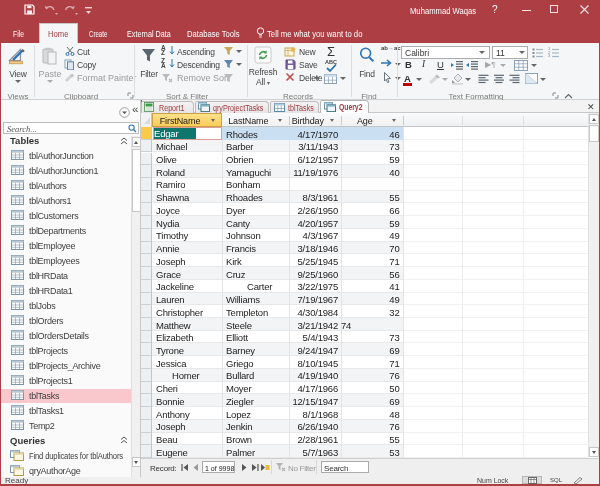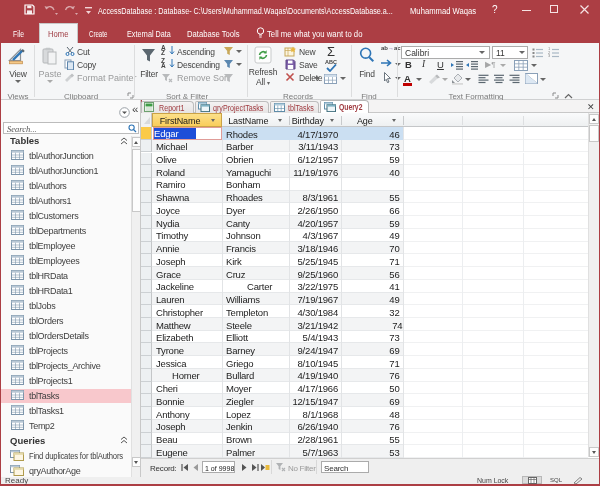--- a/index.html
+++ b/index.html
@@ -23,21 +23,20 @@
 </svg>
     <svg class="abs" style="left:64px;top:5px;" width="14" height="10" viewBox="0 0 14 10">
 <path d="M9.5 3 C6.5 0.5 2.5 1.5 1.5 5" fill="none" stroke="#d9a8ab" stroke-width="1.3"></path>
 <path d="M11 1 L9.3 4.5 L6.5 2.5 Z" fill="#d9a8ab"></path>
 <path d="M11 8 l3 0 l-1.5 2 z" fill="#d9a8ab"></path>
 </svg>
     <svg class="abs" style="left:84px;top:6px;" width="9" height="9" viewBox="0 0 9 9">
 <rect x="1" y="1" width="7" height="1.4" fill="#f2d4d6"></rect>
 <path d="M2 5 l5 0 l-2.5 3 z" fill="#f2d4d6"></path>
 </svg>
-    <div class="abs tt" style="left:98px;top:6px;font-size:8.5px;"><span class="sx" style="transform:scaleX(0.85);">AccessDatabase : Database- C:\Users\Muhammad.Waqas\Documents\AccessDatabase.a...</span></div>
     <div class="abs tt" style="left:410px;top:6px;font-size:8.5px;"><span class="sx" style="transform:scaleX(0.9);">Muhammad Waqas</span></div>
     <div class="abs tt" style="left:492px;top:4px;font-size:10px;">?</div>
     <div class="abs" style="left:522px;top:10px;width:9px;height:1.2px;background:#f6e3e4;"></div>
     <div class="abs" style="left:550px;top:5px;width:8px;height:8px;border:1.2px solid #f6e3e4;"></div>
     <svg class="abs" style="left:580px;top:5px;" width="9" height="9" viewBox="0 0 9 9">
 <path d="M0.5 0.5 L8.5 8.5 M8.5 0.5 L0.5 8.5" stroke="#f6e3e4" stroke-width="1.2"></path>
 </svg>
   </div>
 <div class="abs" style="left:0;top:22px;width:600px;height:21px;background:#AC3E44;">
     <div class="abs tt" style="left:13px;top:7px;font-size:8.5px;"><span class="sx" style="transform:scaleX(0.8);">File</span></div>
@@ -482,21 +481,21 @@
 <div class="abs" style="left:152px;top:127.0px;width:250.5px;height:12.73px;background:#ffffff;border-bottom:1px solid #e6e8ea;"></div>
 <div class="abs" style="left:402.5px;top:127.0px;width:185.5px;height:12.73px;background:#fff;border-bottom:1px solid #f0f1f2;"></div>
 <div class="abs" style="left:222.0px;top:127.0px;width:1px;height:12.73px;background:#e2e4e6;"></div>
 <div class="abs" style="left:288.5px;top:127.0px;width:1px;height:12.73px;background:#e2e4e6;"></div>
 <div class="abs" style="left:341.0px;top:127.0px;width:1px;height:12.73px;background:#e2e4e6;"></div>
 <div class="abs" style="left:402.5px;top:127.0px;width:1px;height:12.73px;background:#e2e4e6;"></div>
 <div class="abs" style="left:462px;top:127.0px;width:1px;height:12.73px;background:#eceef0;"></div>
 <div class="abs" style="left:523px;top:127.0px;width:1px;height:12.73px;background:#eceef0;"></div>
 <div class="abs" style="left:222px;top:127.0px;width:180.5px;height:12.73px;background:#cbdff2;"></div>
 <div class="abs" style="left:152.5px;top:127.0px;width:69px;height:12.73px;background:#fff;border:1px solid #e09c98;"></div>
-<div class="abs" style="left:154px;top:127.5px;width:42px;font-size:9.5px;letter-spacing:-0.2px;background:#1d4ed8;color:#fff;">Edgar</div>
+<div class="abs" style="left:154px;top:127.5px;width:42px;font-size:9.5px;letter-spacing:-0.2px;background:#0f766e;color:#fff;">Edgar</div>
 <div class="abs" style="left:226px;top:128.5px;font-size:9.5px;letter-spacing:-0.2px;color:#222;">Rhodes</div>
 <div class="abs" style="left:288.5px;top:128.5px;width:49.5px;text-align:right;font-size:9.5px;letter-spacing:-0.2px;color:#222;">4/17/1970</div>
 <div class="abs" style="left:341.0px;top:128.5px;width:58.5px;text-align:right;font-size:9.5px;letter-spacing:-0.2px;color:#222;">46</div>
 <div class="abs" style="left:141px;top:139.7px;width:11px;height:12.73px;background:#edf0f2;border-right:1px solid #c4c6c8;border-bottom:1px solid #ccd0d3;"></div>
 <div class="abs" style="left:152px;top:139.7px;width:250.5px;height:12.73px;background:#f3f4f5;border-bottom:1px solid #e6e8ea;"></div>
 <div class="abs" style="left:402.5px;top:139.7px;width:185.5px;height:12.73px;background:#fff;border-bottom:1px solid #f0f1f2;"></div>
 <div class="abs" style="left:222.0px;top:139.7px;width:1px;height:12.73px;background:#e2e4e6;"></div>
 <div class="abs" style="left:288.5px;top:139.7px;width:1px;height:12.73px;background:#e2e4e6;"></div>
 <div class="abs" style="left:341.0px;top:139.7px;width:1px;height:12.73px;background:#e2e4e6;"></div>
 <div class="abs" style="left:402.5px;top:139.7px;width:1px;height:12.73px;background:#e2e4e6;"></div>
@@ -678,21 +677,21 @@
 <div class="abs" style="left:402.5px;top:318.0px;width:185.5px;height:12.73px;background:#fff;border-bottom:1px solid #f0f1f2;"></div>
 <div class="abs" style="left:222.0px;top:318.0px;width:1px;height:12.73px;background:#e2e4e6;"></div>
 <div class="abs" style="left:288.5px;top:318.0px;width:1px;height:12.73px;background:#e2e4e6;"></div>
 <div class="abs" style="left:341.0px;top:318.0px;width:1px;height:12.73px;background:#e2e4e6;"></div>
 <div class="abs" style="left:402.5px;top:318.0px;width:1px;height:12.73px;background:#e2e4e6;"></div>
 <div class="abs" style="left:462px;top:318.0px;width:1px;height:12.73px;background:#eceef0;"></div>
 <div class="abs" style="left:523px;top:318.0px;width:1px;height:12.73px;background:#eceef0;"></div>
 <div class="abs" style="left:156px;top:319.5px;font-size:9.5px;letter-spacing:-0.2px;color:#222;">Matthew</div>
 <div class="abs" style="left:226px;top:319.5px;font-size:9.5px;letter-spacing:-0.2px;color:#222;">Steele</div>
 <div class="abs" style="left:288.5px;top:319.5px;width:49.5px;text-align:right;font-size:9.5px;letter-spacing:-0.2px;color:#222;">3/21/1942</div>
-<div class="abs" style="left:358px;top:319.5px;width:58.5px;text-align:center;font-size:9.5px;letter-spacing:-0.2px;color:#222;padding-left:20px;">74</div>
+<div class="abs" style="left:341.0px;top:319.5px;width:58.5px;text-align:left;font-size:9.5px;letter-spacing:-0.2px;color:#222;">74</div>
 <div class="abs" style="left:141px;top:330.7px;width:11px;height:12.73px;background:#edf0f2;border-right:1px solid #c4c6c8;border-bottom:1px solid #ccd0d3;"></div>
 <div class="abs" style="left:152px;top:330.7px;width:250.5px;height:12.73px;background:#ffffff;border-bottom:1px solid #e6e8ea;"></div>
 <div class="abs" style="left:402.5px;top:330.7px;width:185.5px;height:12.73px;background:#fff;border-bottom:1px solid #f0f1f2;"></div>
 <div class="abs" style="left:222.0px;top:330.7px;width:1px;height:12.73px;background:#e2e4e6;"></div>
 <div class="abs" style="left:288.5px;top:330.7px;width:1px;height:12.73px;background:#e2e4e6;"></div>
 <div class="abs" style="left:341.0px;top:330.7px;width:1px;height:12.73px;background:#e2e4e6;"></div>
 <div class="abs" style="left:402.5px;top:330.7px;width:1px;height:12.73px;background:#e2e4e6;"></div>
 <div class="abs" style="left:462px;top:330.7px;width:1px;height:12.73px;background:#eceef0;"></div>
 <div class="abs" style="left:523px;top:330.7px;width:1px;height:12.73px;background:#eceef0;"></div>
 <div class="abs" style="left:156px;top:332.2px;font-size:9.5px;letter-spacing:-0.2px;color:#222;">Elizabeth</div>

